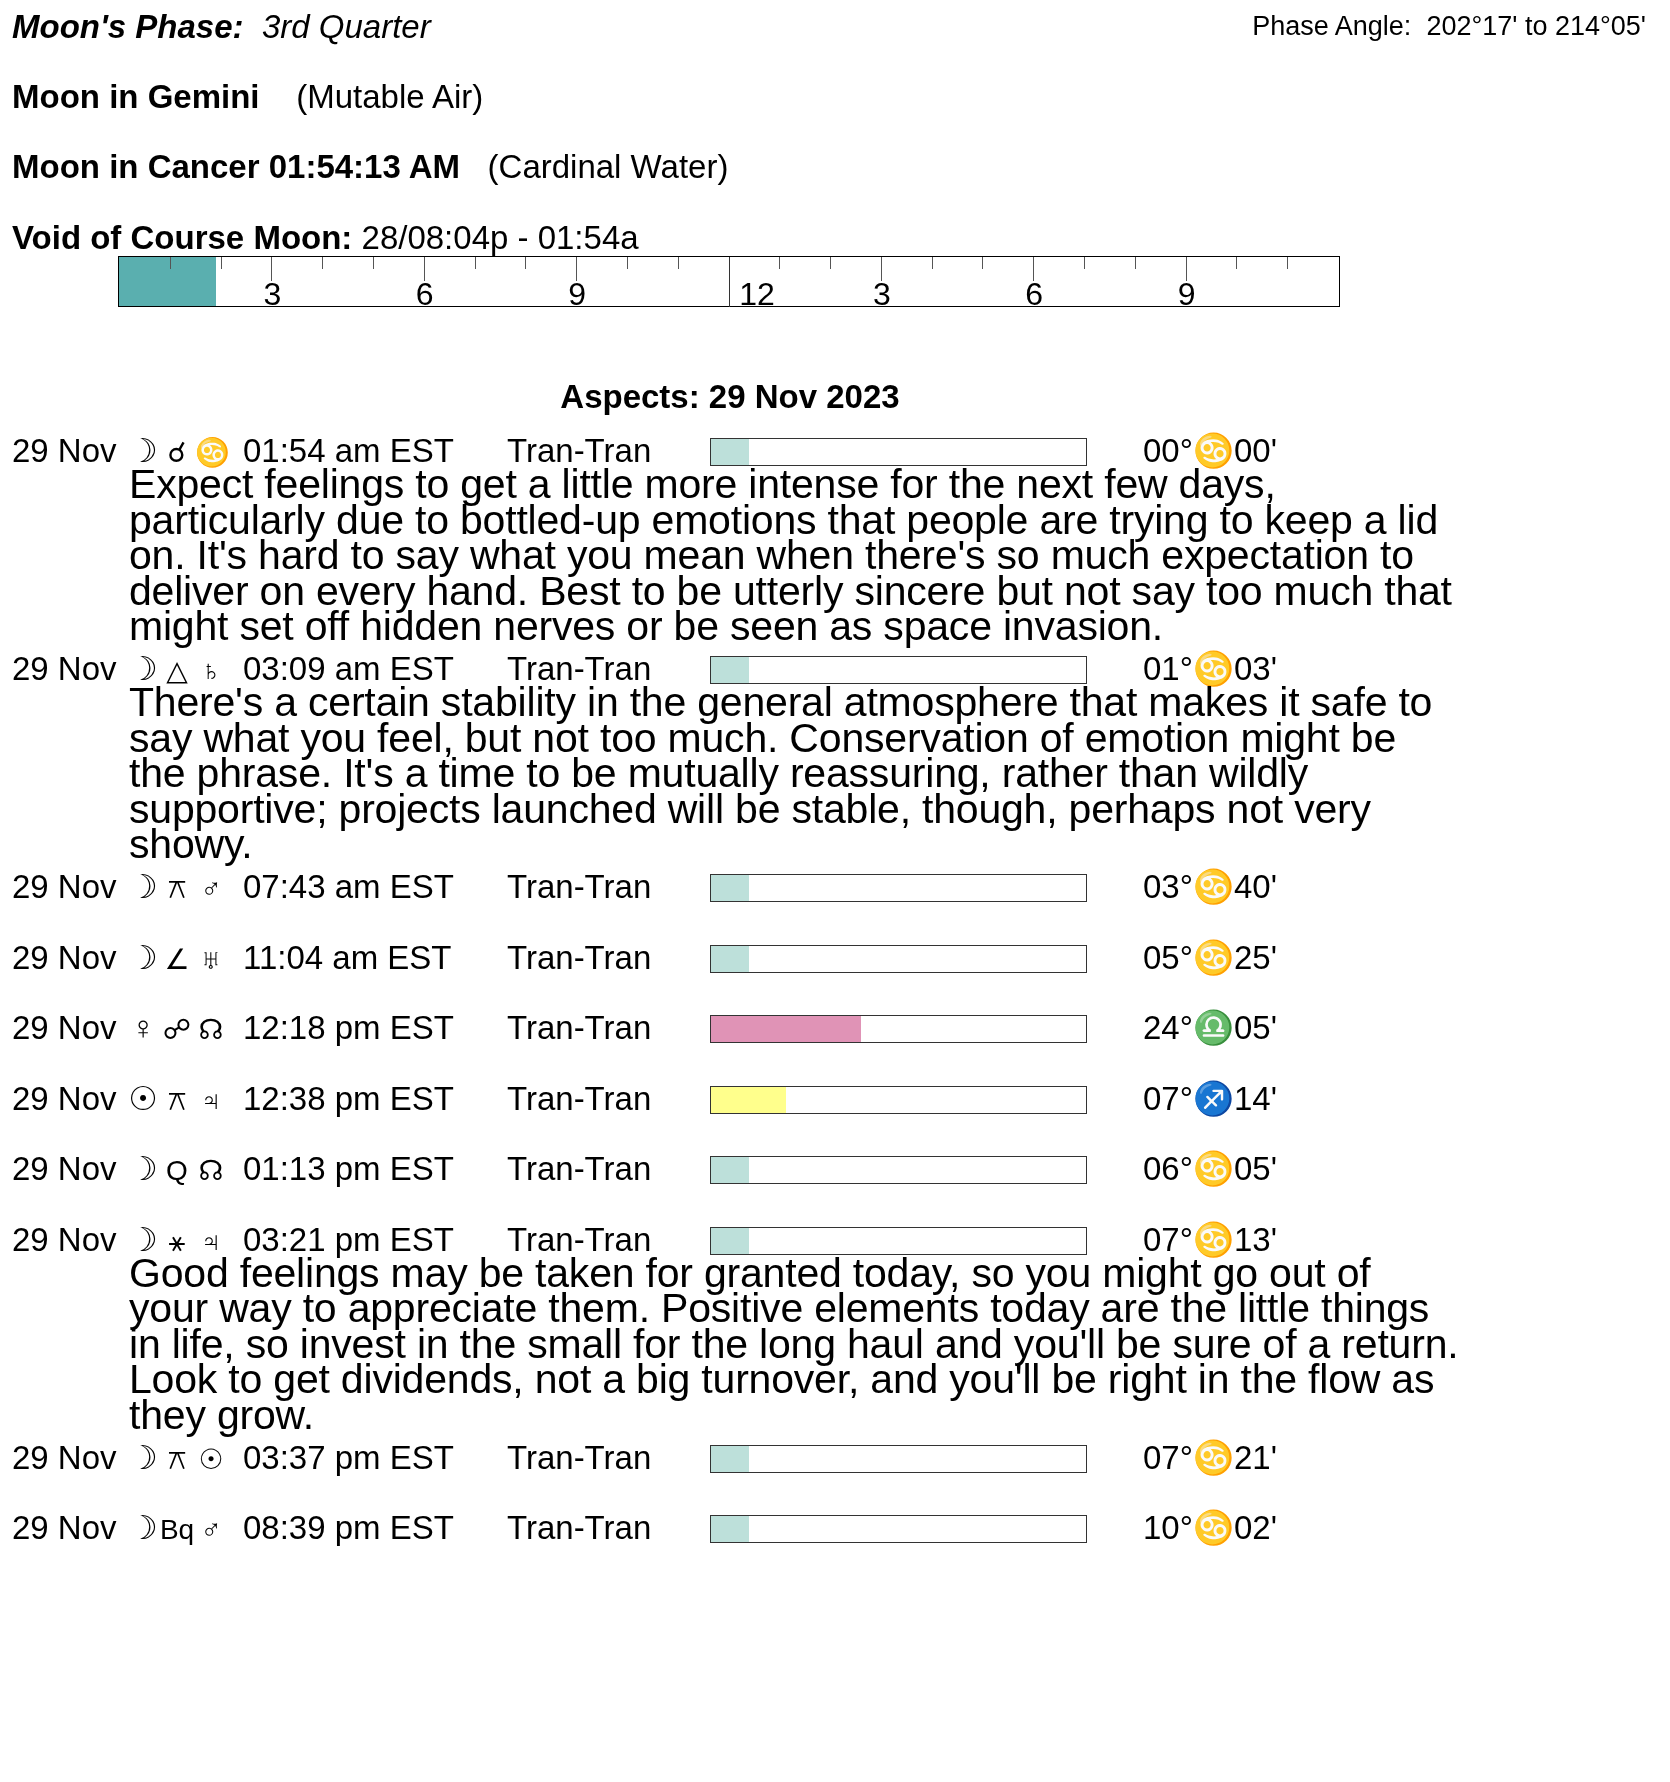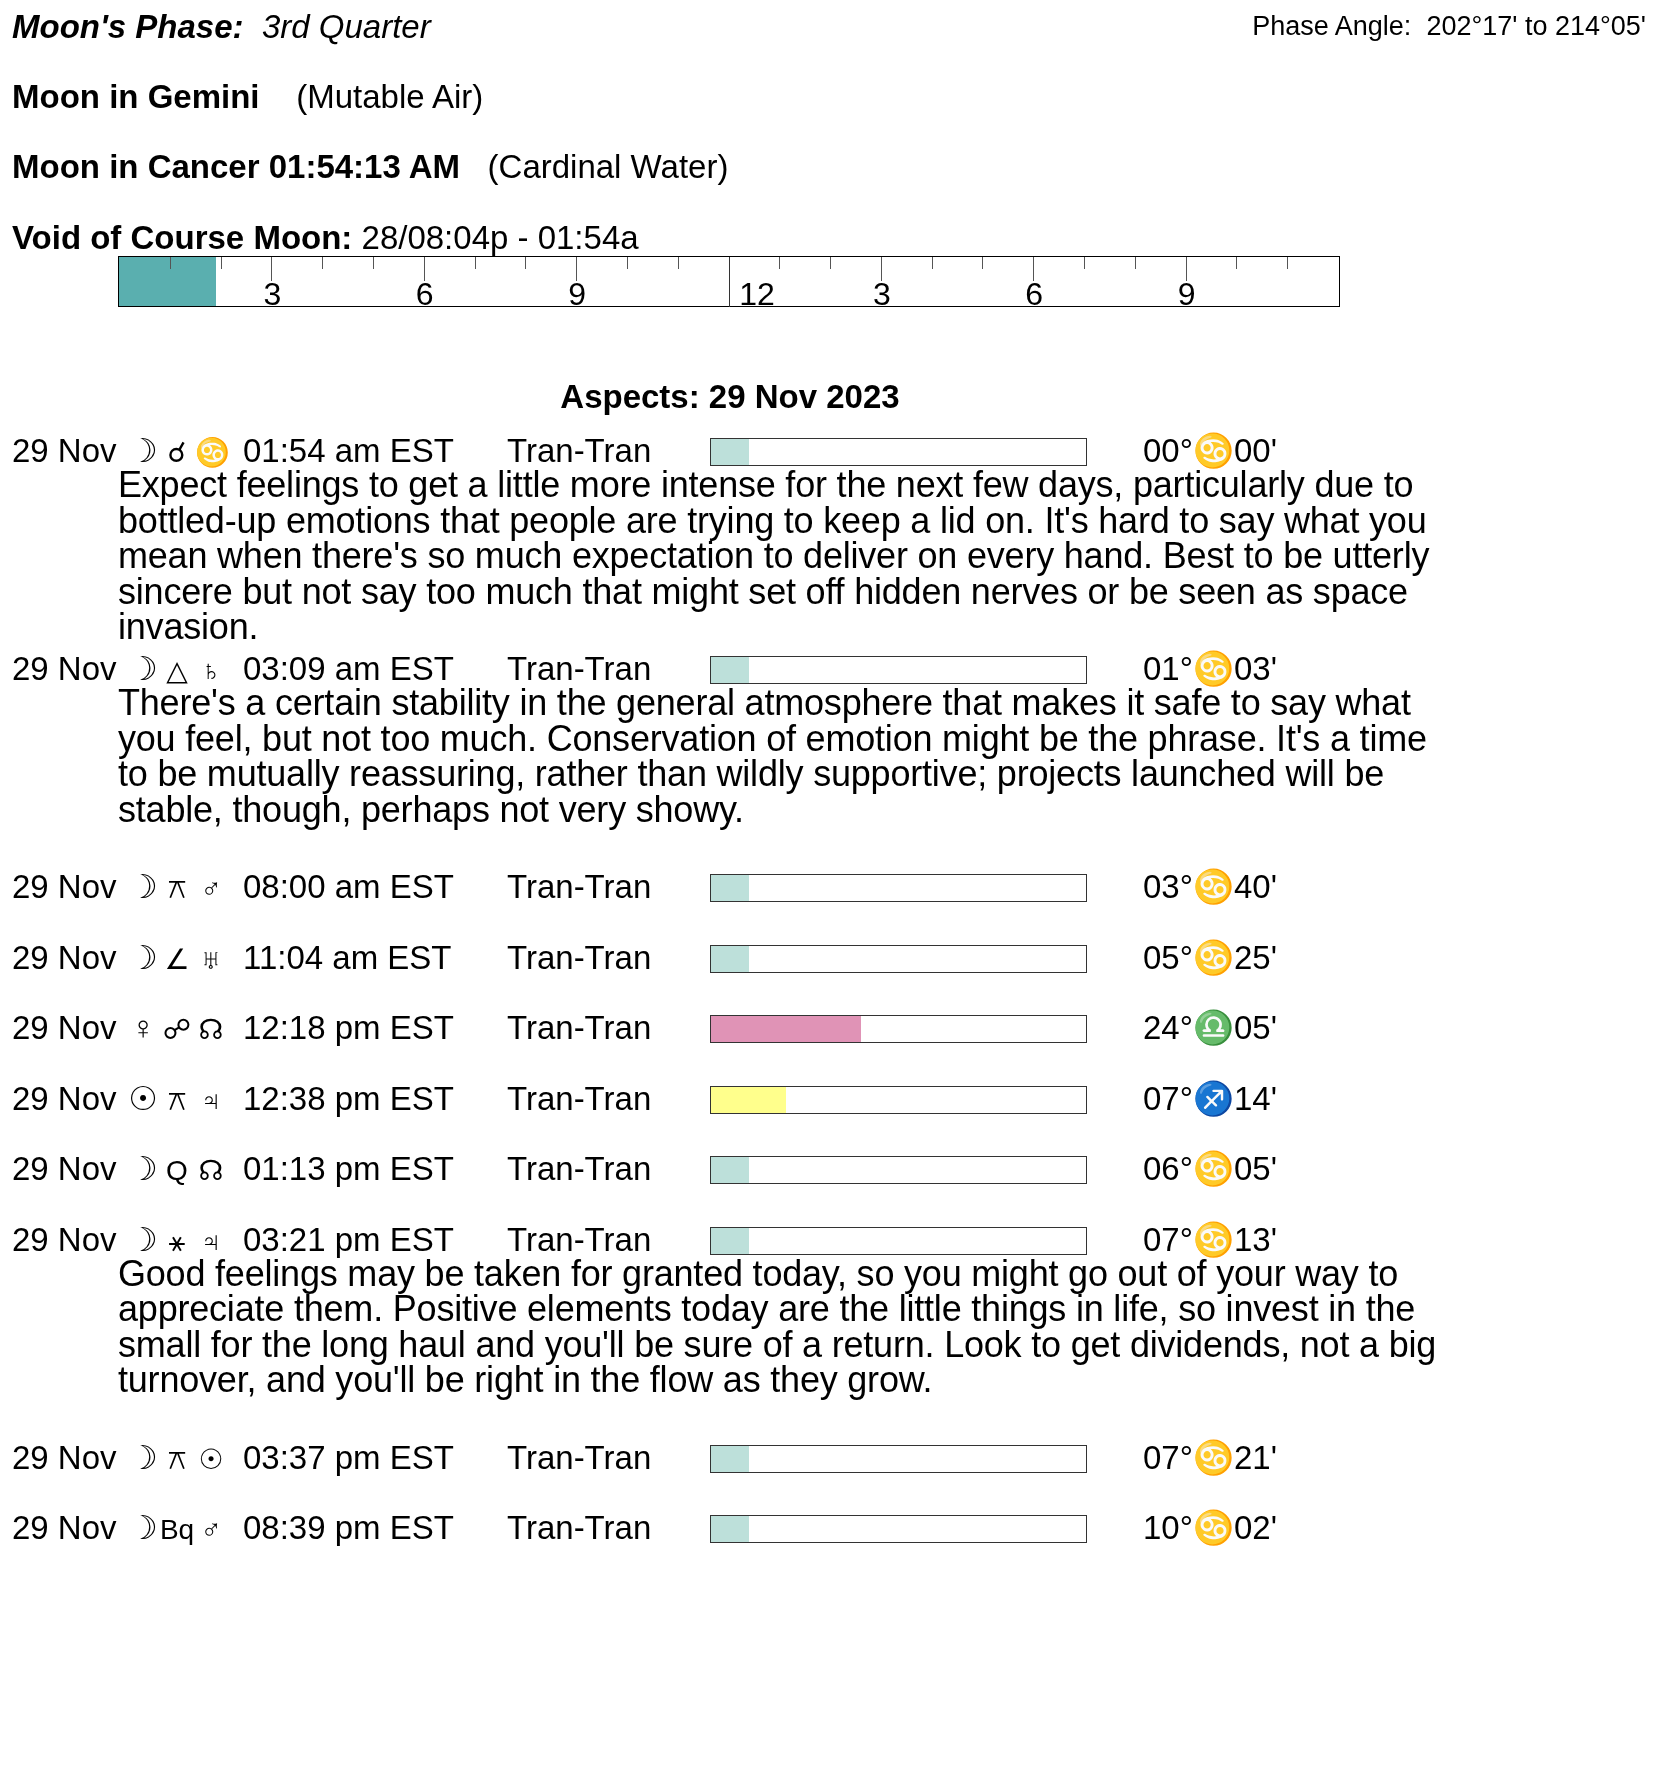--- a/index.html
+++ b/index.html
@@ -38,21 +38,21 @@
   .aspect-row .g3 { width: 32px; font-size: 28px; }
   .aspect-row .time { left: 243px; }
   .aspect-row .type { left: 475px; margin-left: 32px; }
   .aspect-row .bar {
     position: absolute; left: 710px; top: 6px; width: 377px; height: 28px;
     border: 1.5px solid #333; box-sizing: border-box; background: #fff;
   }
   .aspect-row .bar .bar-fill { position: absolute; left: 0; top: 0; bottom: 0; }
   .aspect-row .pos { left: 1143px; }
   .aspect-desc {
-    position: absolute; left: 118px; width: 1330px; font-size: 36px; line-height: 35.5px;
+    position: absolute; left: 129px; width: 1330px; font-size: 41px; line-height: 35.5px;
     white-space: normal; letter-spacing: -0.2px;
   }
   .bq { font-size: 22px; font-family: "Liberation Sans Narrow", "Liberation Sans", sans-serif; }
 </style>
 </head>
 <body>
 
 <div class="abs hdr" style="left:12px; top:8px;font-style:italic;">
   <b>Moon's Phase:</b>&nbsp;
   <span>3rd Quarter</span>
@@ -128,21 +128,21 @@
       <span class="cell type">Tran-Tran</span>
       <div class="bar">
         <div class="bar-fill" style="width: 10%; background: rgb(189, 224, 218);"></div>
       </div>
       <span class="cell pos">01°♋03'</span>
     </div>
     <div class="aspect-desc" style="top: 685px;">There's a certain stability in the general atmosphere that makes it safe to say what you feel, but not too much. Conservation of emotion might be the phrase. It's a time to be mutually reassuring, rather than wildly supportive; projects launched will be stable, though, perhaps not very showy.</div>
     <div class="aspect-row" style="top: 868px;">
       <span class="cell date">29 Nov</span>
       <span class="cell glyphs"><span class="g1">☽</span><span class="g2">⚻</span><span class="g3">♂</span></span>
-      <span class="cell time">08:00 am EST</span>
+      <span class="cell time">07:43 am EST</span>
       <span class="cell type">Tran-Tran</span>
       <div class="bar">
         <div class="bar-fill" style="width: 10%; background: rgb(189, 224, 218);"></div>
       </div>
       <span class="cell pos">03°♋40'</span>
     </div>
     <div class="aspect-row" style="top: 938.5px;">
       <span class="cell date">29 Nov</span>
       <span class="cell glyphs"><span class="g1">☽</span><span class="g2">∠</span><span class="g3">♅</span></span>
       <span class="cell time">11:04 am EST</span>

